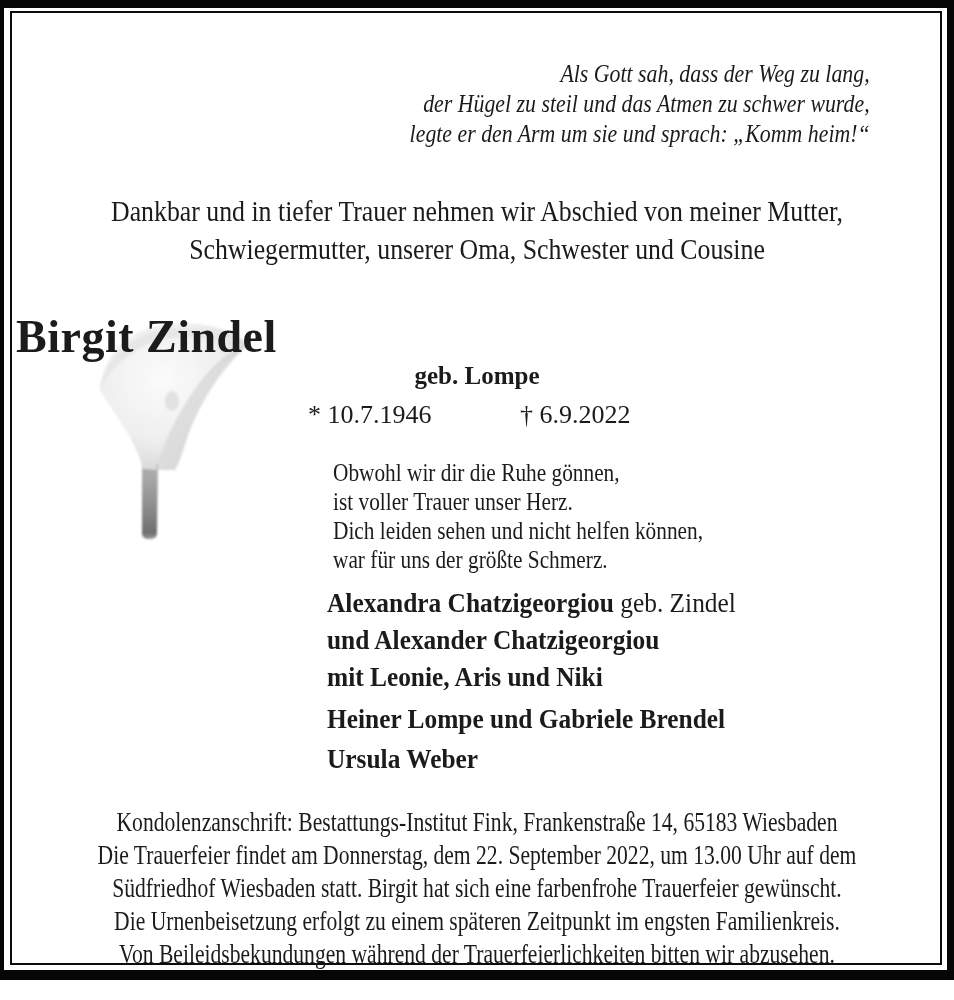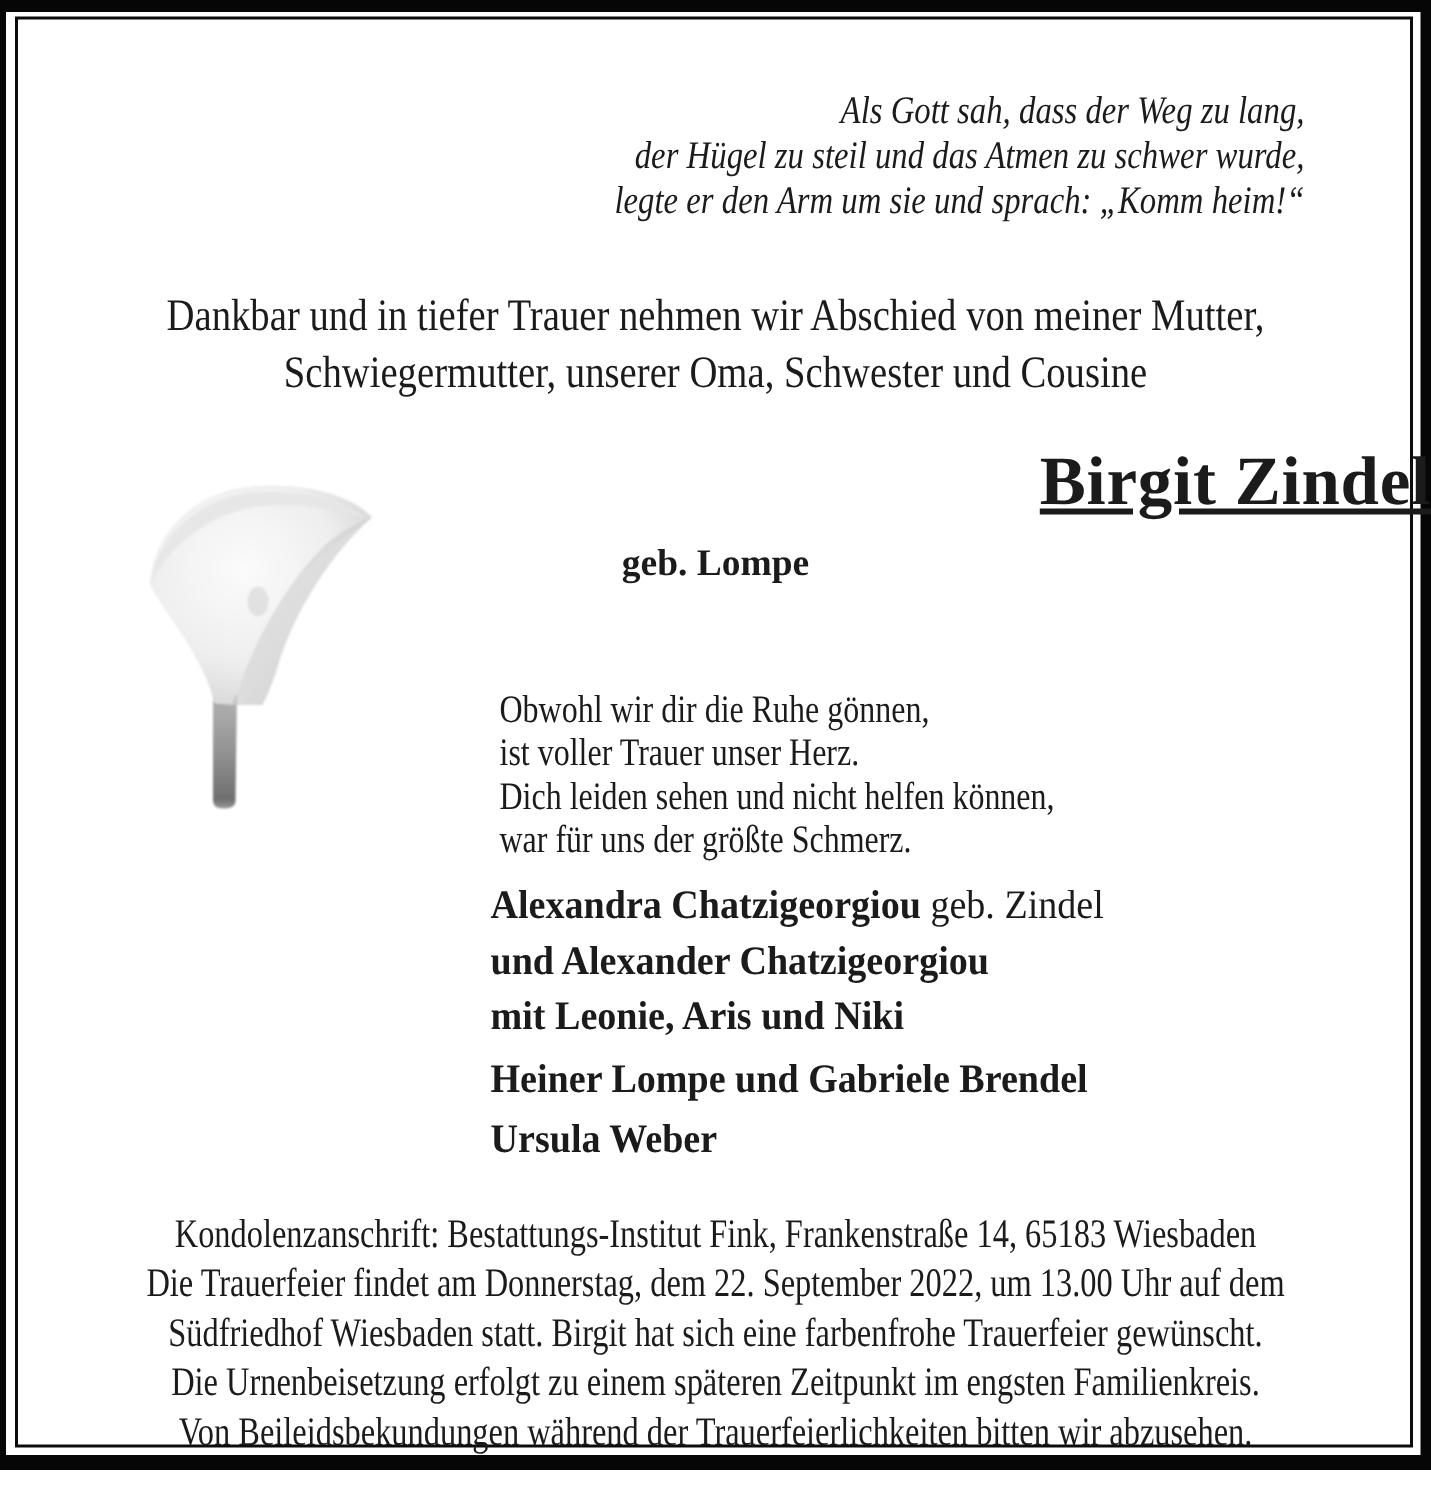--- a/index.html
+++ b/index.html
@@ -38,25 +38,24 @@
   .intro {
     position: absolute; left: 0; right: 0; top: 192px;
     text-align: center;
     font-size: 30px; line-height: 38px;
     transform: scaleX(0.86); transform-origin: 50% 0;
     white-space: nowrap;
   }
 
   .name {
     position: absolute; left: 0; right: 0; top: 295px;
-    margin: 0;
-    text-align: right;
+    margin: 16px;
+    text-align: left;
     font-size: 46px; font-weight: bold; letter-spacing: 0.5px;
     line-height: 52px;
-    text-decoration: underline;
   }
   .maiden {
     position: absolute; left: 0; right: 0; top: 362px;
     text-align: center;
     font-size: 25px; font-weight: bold; line-height: 28px; font-family: Liberation Serif, serif;
   }
   .dates {
     position: absolute; left: 0; right: 0; top: 400px; height: 30px;
     font-size: 26px; line-height: 30px;
   }
@@ -159,20 +158,24 @@
 
       <ellipse cx="80" cy="103" rx="7" ry="10" fill="#dcdcdc" opacity="0.8"></ellipse>
 
       <path d="M 51 171 L 63 172 C 62 178, 60 182, 58 184 C 55 182, 52 177, 51 171 Z" fill="#a8a8a8" opacity="0.7"></path>
     </g>
   </svg>
 
   <h1 class="name">Birgit Zindel</h1>
   <div class="maiden">geb. Lompe</div>
 
+  <div class="dates">
+    <span class="birth">* 10.7.1946</span>
+    <span class="death">† 6.9.2022</span>
+  </div>
 
   <div class="poem">
     <div>Obwohl wir dir die Ruhe gönnen,</div>
     <div>ist voller Trauer unser Herz.</div>
     <div>Dich leiden sehen und nicht helfen können,</div>
     <div>war für uns der größte Schmerz.</div>
   </div>
 
   <div class="mourners">
     <div class="mourner-line">

